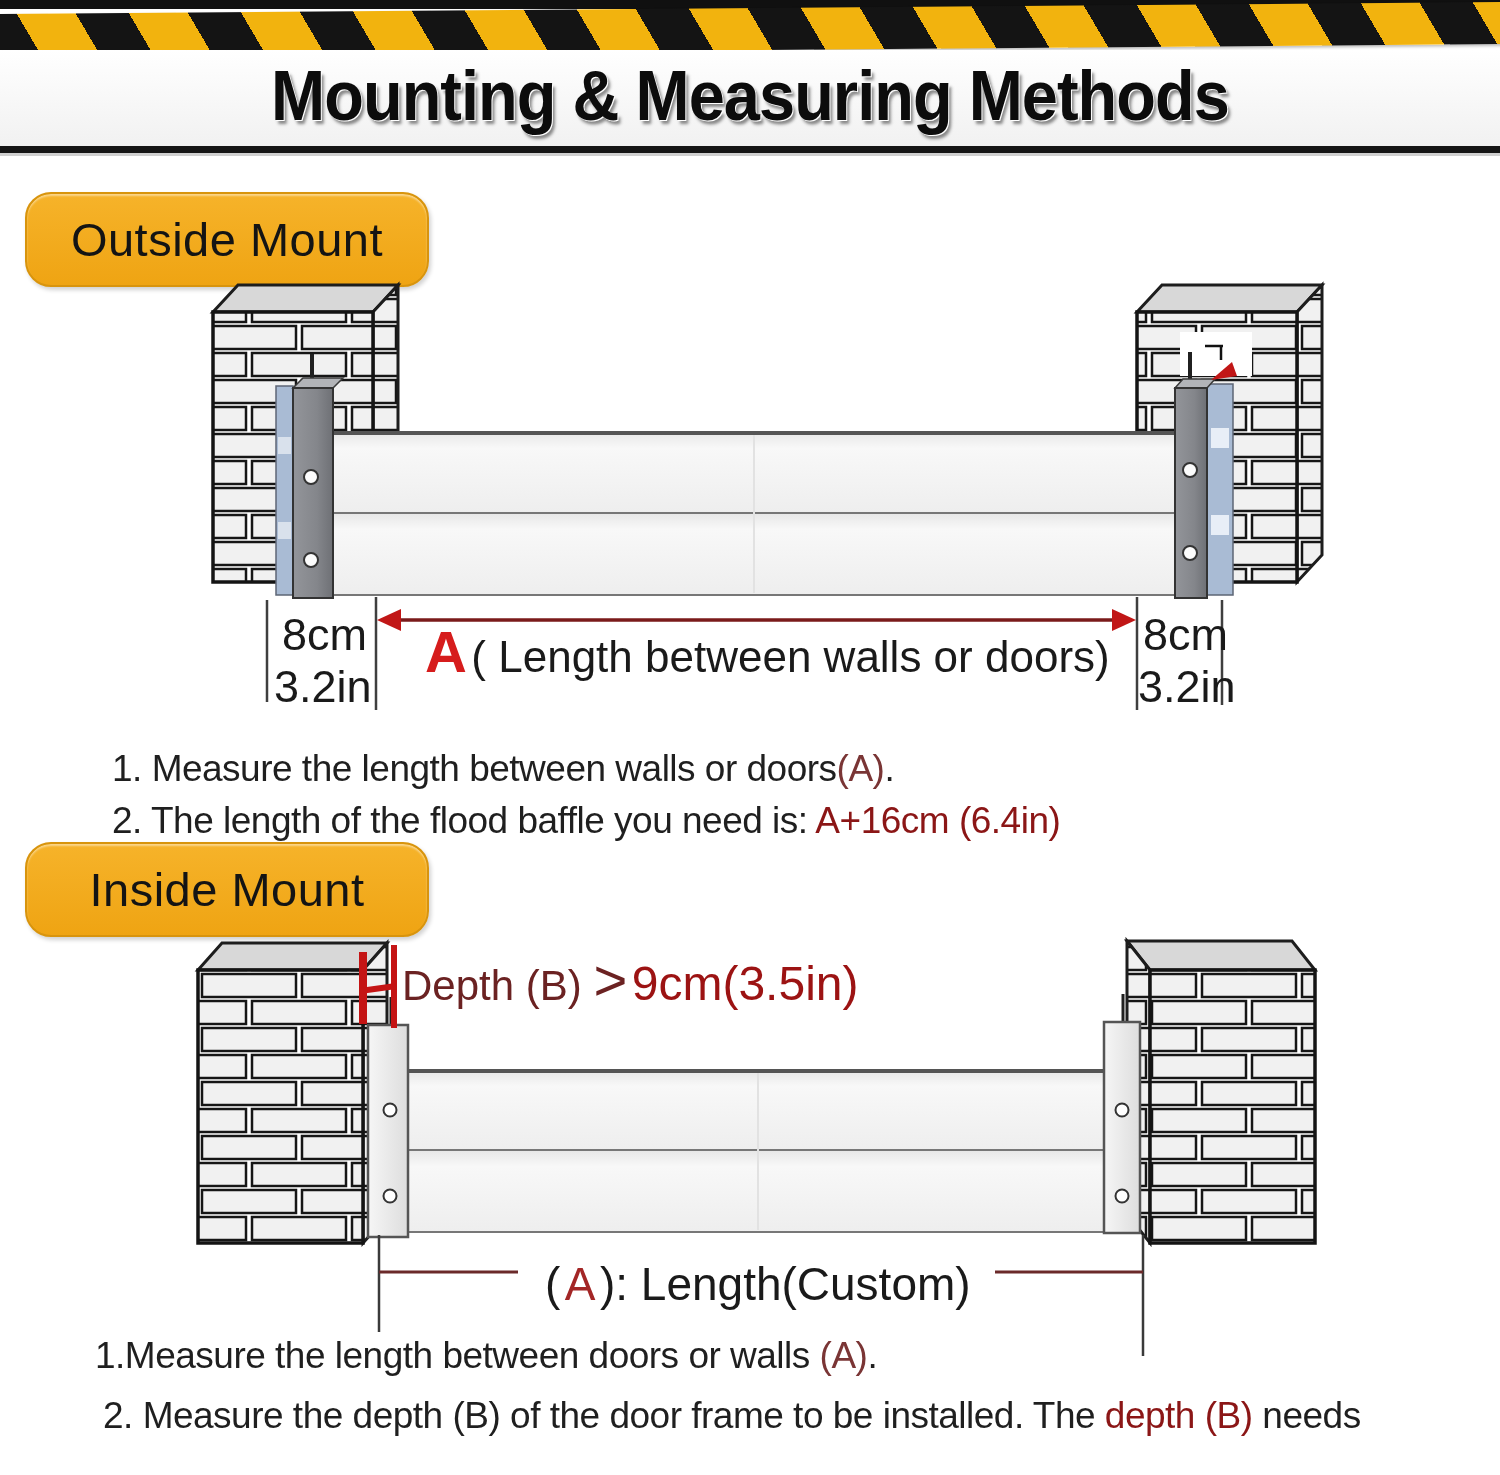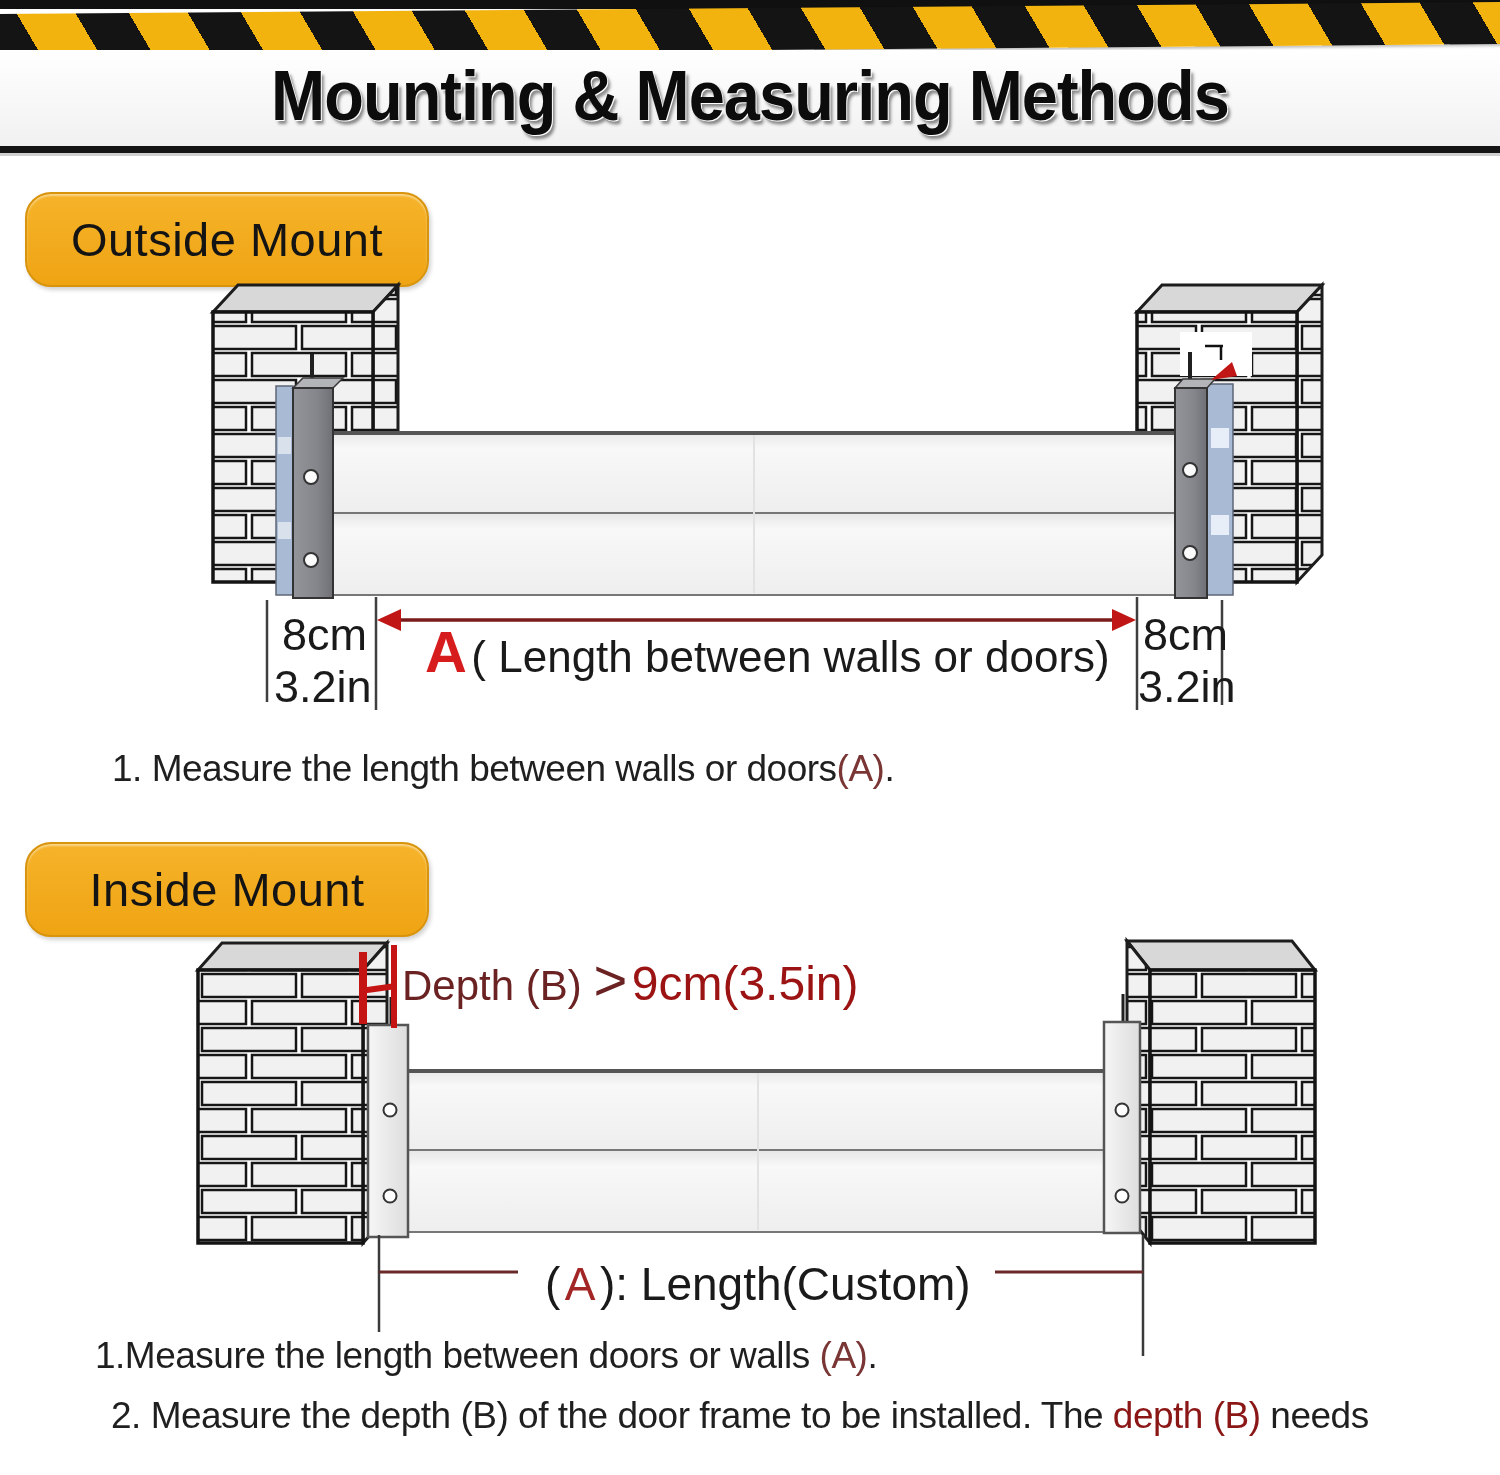--- a/index.html
+++ b/index.html
@@ -39,21 +39,21 @@
   .badge.outside{top:192px;}
   .badge.inside{top:842px;}
   
   .diagram-svg{position:absolute;left:0;}
   
   .steps{position:absolute;font-size:37px;letter-spacing:-0.5px;color:#1f1f1f;}
   .steps .line{white-space:nowrap;}
   .steps.outside{left:112px;top:719px;line-height:52px;margin-top:24px;}
   .steps.inside{left:95px;top:1336px;line-height:40px;}
   .steps.inside .line1{margin-left:0;margin-bottom:20px;}
-  .steps.inside .line2{margin-left:16px;}
+  .steps.inside .line2{margin-left:8px;}
   .steps.inside .line3{margin-left:2px;}
   .red-em{color:#8b1616;}
   .muted-red{color:#7a3535;}
 </style>
 </head>
 <body>
 
 <div id="stage">
 
   <div class="top-black"></div>
@@ -149,20 +149,21 @@
     <text x="1143" y="650" font-size="45" fill="#1a1a1a">8cm</text>
     <text x="1138" y="702" font-size="45" fill="#1a1a1a">3.2in</text>
     <text x="425" y="672">
       <tspan font-size="58" font-weight="bold" fill="#d61c1c">A</tspan>
       <tspan font-size="44" fill="#1a1a1a">( Length between walls or doors)</tspan>
     </text>
   </svg>
 
   <div class="steps outside">
     <div class="line"><span>1. Measure the length between walls or doors</span><span class="muted-red">(A)</span><span>.</span></div>
+    <div class="line"><span>2. The length of the flood baffle you need is: </span><span class="red-em">A+16cm (6.4in)</span></div>
   </div>
 
   <svg class="diagram-svg" style="top:935px;" width="1500" height="425" viewBox="0 935 1500 425">
     <defs>
       <pattern id="brickB" width="100" height="54" patternUnits="userSpaceOnUse">
         <rect width="100" height="54" fill="#ffffff"></rect>
         <rect x="2" y="2" width="94" height="23" fill="#f1f1f1" stroke="#161616" stroke-width="2.5"></rect>
         <rect x="-48" y="29" width="94" height="23" fill="#f1f1f1" stroke="#161616" stroke-width="2.5"></rect>
         <rect x="52" y="29" width="94" height="23" fill="#f1f1f1" stroke="#161616" stroke-width="2.5"></rect>
       </pattern>

